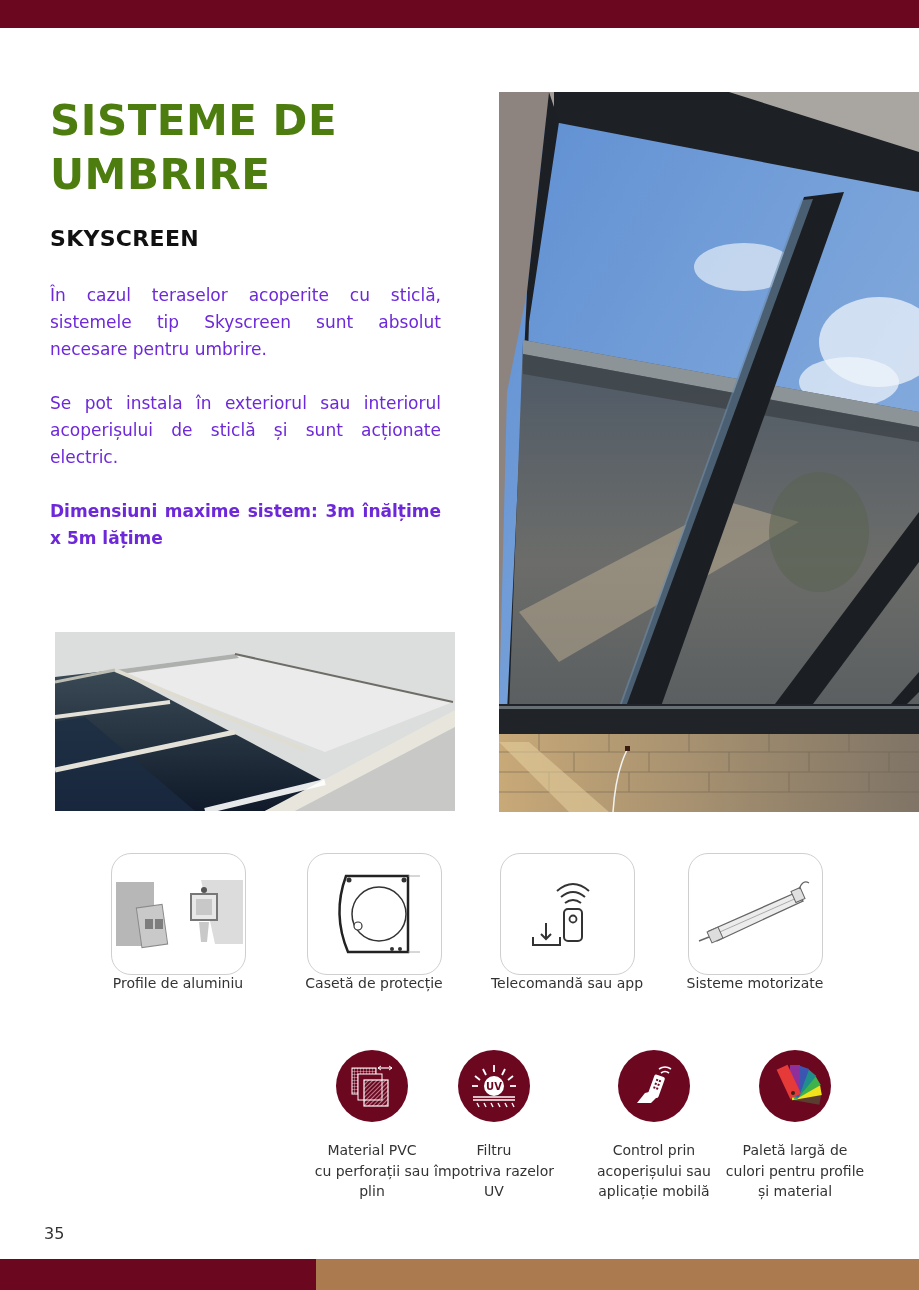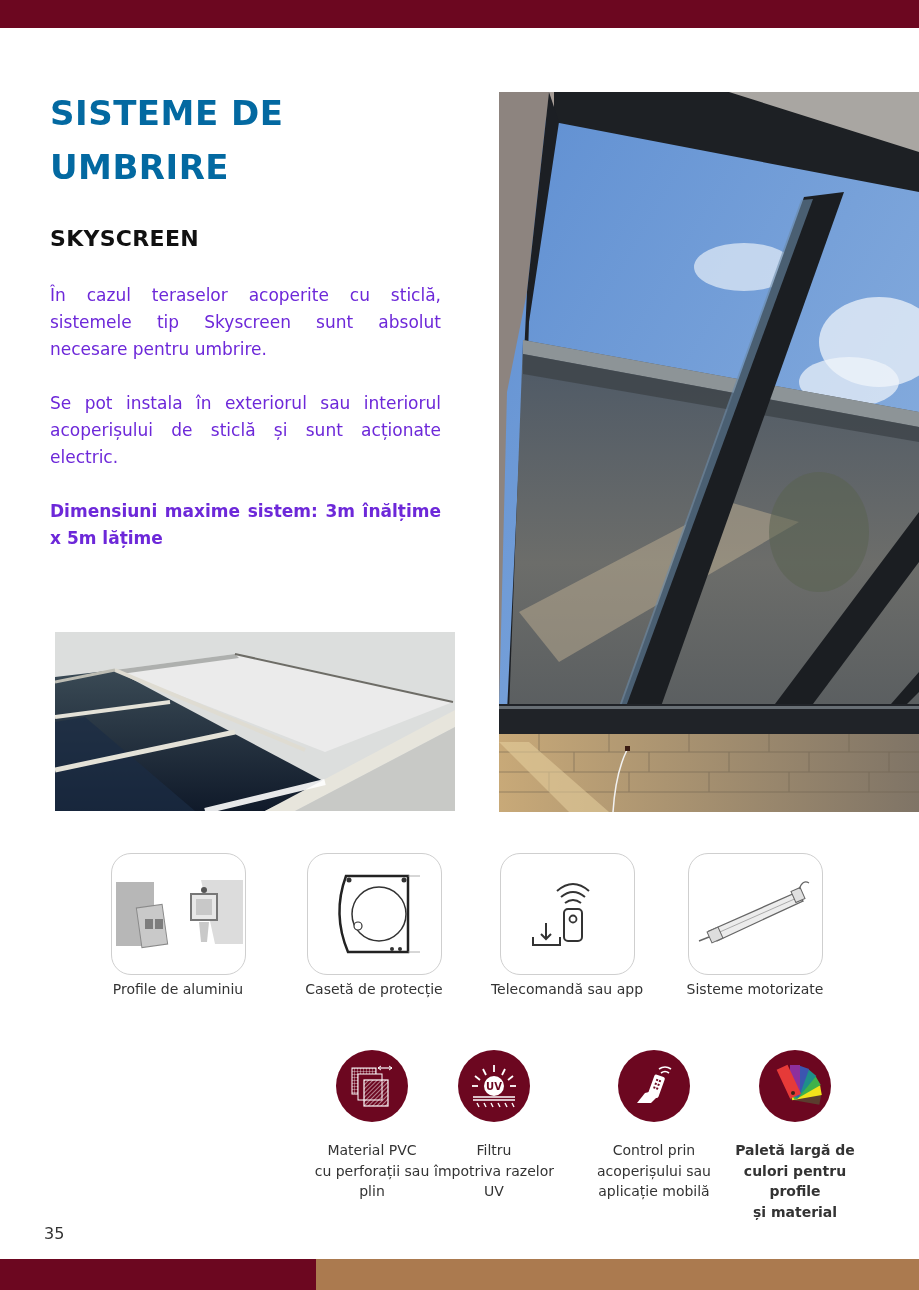--- a/index.html
+++ b/index.html
@@ -4,42 +4,42 @@
 <style>
   * { box-sizing: border-box; margin: 0; padding: 0; }
   html, body { width: 919px; height: 1290px; background: #ffffff; overflow: hidden; }
   body { position: relative; font-family: "DejaVu Sans", "Liberation Sans", sans-serif; color: #111; }
 
   .top-bar { position: absolute; left: 0; top: 0; width: 919px; height: 28px; background: #6c0720; }
   .bottom-bar { position: absolute; left: 0; top: 1259px; width: 919px; height: 31px; display: flex; }
   .bottom-bar .seg-left { width: 316px; height: 100%; background: #6c0720; }
   .bottom-bar .seg-right { flex: 1; height: 100%; background: #ab7a4f; }
 
-  .title { position: absolute; left: 50px; top: 86px; width: 420px; font-family: "DejaVu Sans", sans-serif;
-           font-weight: bold; font-size: 34px; line-height: 54px; letter-spacing: 0.5px; color: #0369a1; }
+  .title { position: absolute; left: 50px; top: 94px; width: 420px; font-family: "DejaVu Sans", sans-serif;
+           font-weight: bold; font-size: 42px; line-height: 54px; letter-spacing: 0.5px; color: #4d7c0f; }
   .subtitle { position: absolute; left: 50px; top: 226px; font-family: "DejaVu Sans", sans-serif;
               font-weight: bold; font-size: 22px; color: #111; letter-spacing: 0.3px; }
 
   .body-text { position: absolute; left: 50px; top: 282px; width: 391px; font-family: "DejaVu Sans", sans-serif;
                font-size: 17px; line-height: 27px; color: #6d28d9; }
   .body-text p { text-align: justify; text-align-last: left; margin-bottom: 27px; }
   .body-text p:last-child { margin-bottom: 0; font-weight: bold; }
 
   
   .photo-small { position: absolute; left: 55px; top: 632px; width: 400px; height: 179px; overflow: hidden;
                  background: linear-gradient(180deg, #dfe1e0 0%, #d9dbda 100%); }
   
   .photo-large { position: absolute; left: 499px; top: 92px; width: 420px; height: 720px; overflow: hidden; background: #6a8fc4; }
 
   
   .feature-row { position: absolute; top: 853px; left: 0; width: 919px; height: 150px; }
   .feature { position: absolute; top: 0; width: 170px; text-align: center; }
   .feature .card { margin: 0 auto; width: 135px; height: 122px; border: 1.5px solid #cfcfcf; border-radius: 20px;
                    background: #fff; overflow: hidden; display: flex; align-items: center; justify-content: center; }
-  .feature .label { margin-top: 6px; font-size: 14px; color: #333; white-space: nowrap; }
+  .feature .label { margin-top: 0; font-size: 14px; color: #333; white-space: nowrap; }
 
   
   .badge-row { position: absolute; top: 1050px; left: 0; width: 919px; height: 160px; }
   .badge { position: absolute; top: 0; width: 140px; text-align: center; }
   .badge .circle { margin: 0 auto; width: 72px; height: 72px; border-radius: 50%; background: #6c0720;
                    display: flex; align-items: center; justify-content: center; }
   .badge .label { margin-top: 18px; font-size: 14px; line-height: 20.5px; color: #333; }
 
   .page-number { position: absolute; left: 44px; top: 1224px; font-size: 16px; color: #333; }
 </style>
@@ -304,21 +304,21 @@
         <path d="M6,40 L14,30 L22,28 L26,34 L20,40 Z" fill="#fff"></path>
       </svg>
     </div>
     <div class="label">
       <div>Control prin</div>
       <div>acoperișului sau</div>
       <div>aplicație mobilă</div>
     </div>
   </div>
 
-  <div class="badge" style="left:725px;font-weight:bold;">
+  <div class="badge" style="left:725px;">
     <div class="circle">
       <svg width="56" height="46" viewBox="0 0 56 46">
         <g transform="translate(26,30)">
           <rect x="-3" y="-28" width="10" height="30" fill="#5a3d2e" transform="rotate(100)"></rect>
           <rect x="-3" y="-28" width="10" height="30" fill="#f2e21b" transform="rotate(80)"></rect>
           <rect x="-3" y="-28" width="10" height="30" fill="#3fb24a" transform="rotate(60)"></rect>
           <rect x="-3" y="-28" width="10" height="30" fill="#1e8f8a" transform="rotate(40)"></rect>
           <rect x="-3" y="-28" width="10" height="30" fill="#3b56b0" transform="rotate(20)"></rect>
           <rect x="-3" y="-28" width="10" height="30" fill="#8e2f9c" transform="rotate(0)"></rect>
           <rect x="-5" y="-28" width="12" height="32" fill="#e63a38" transform="rotate(-25)"></rect>

